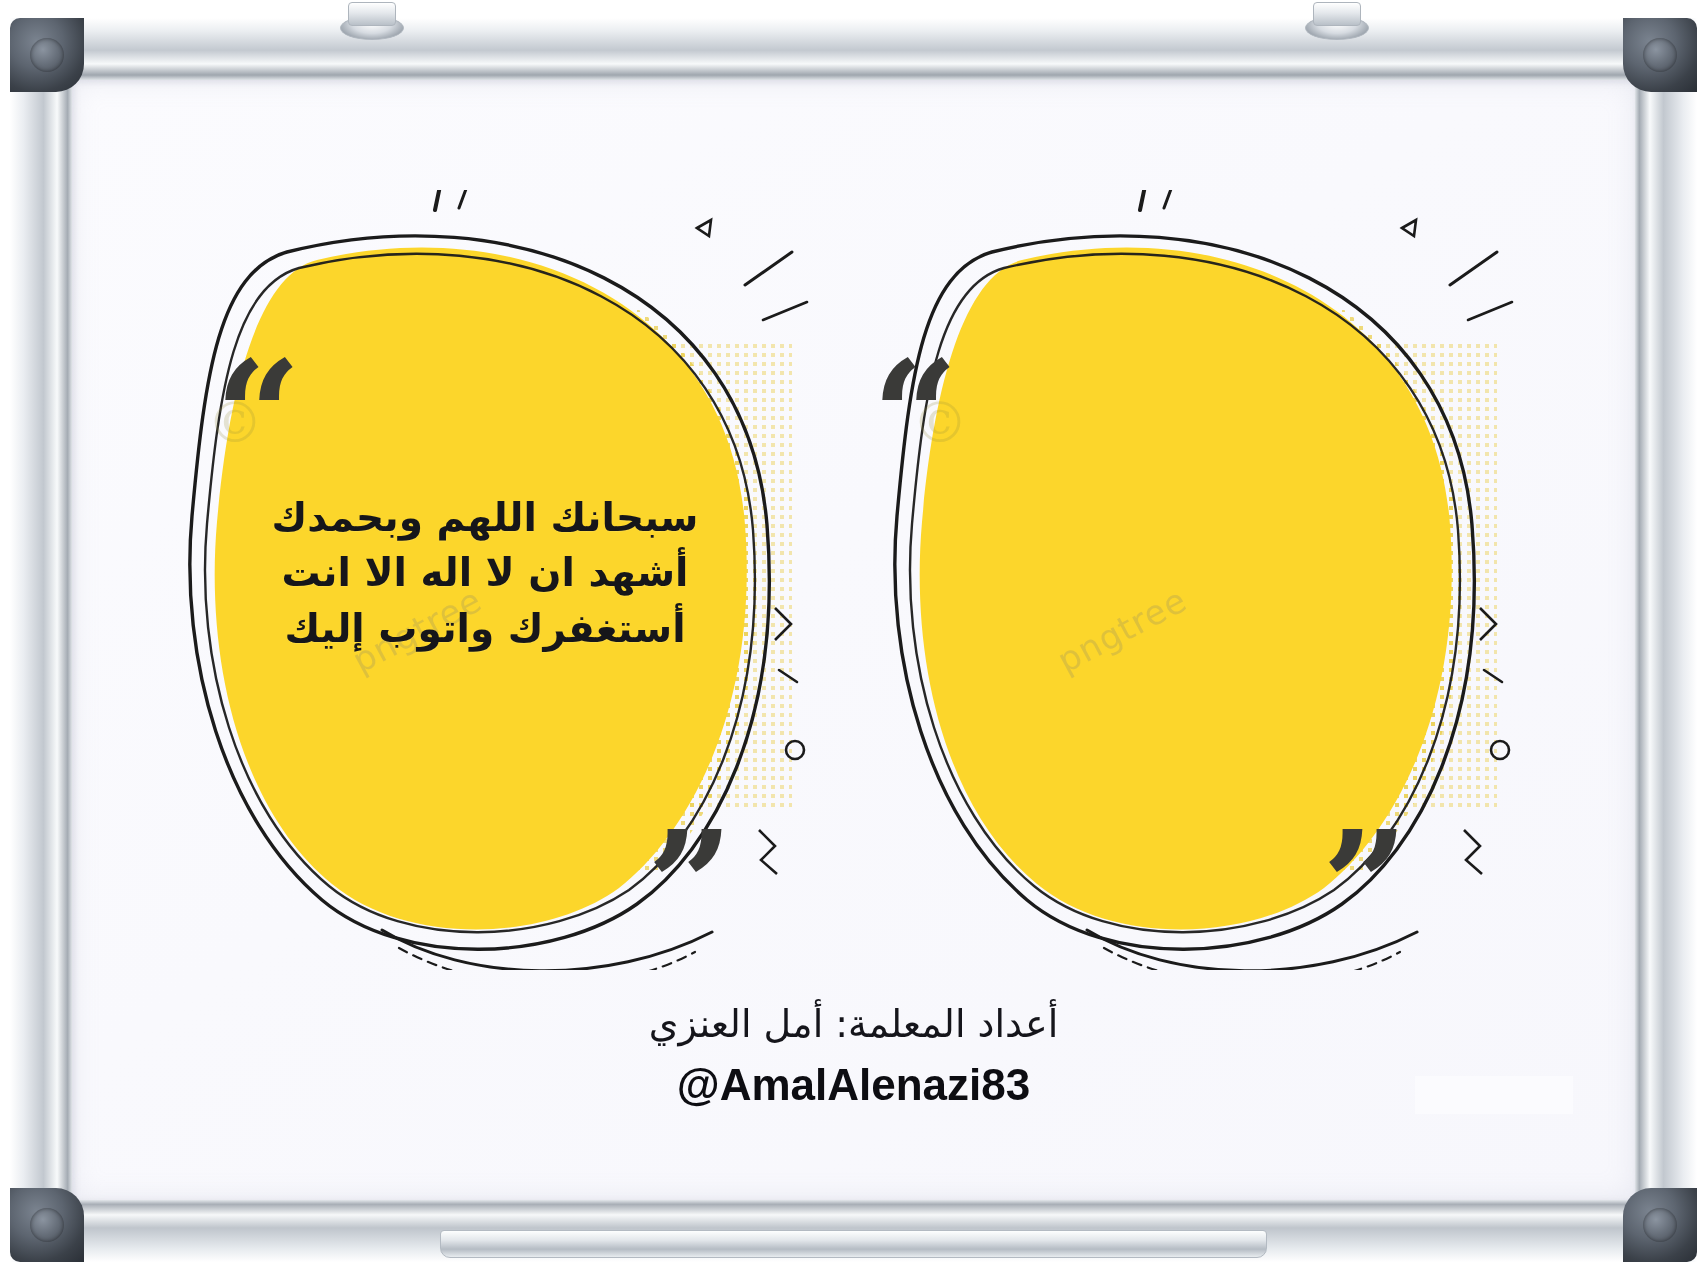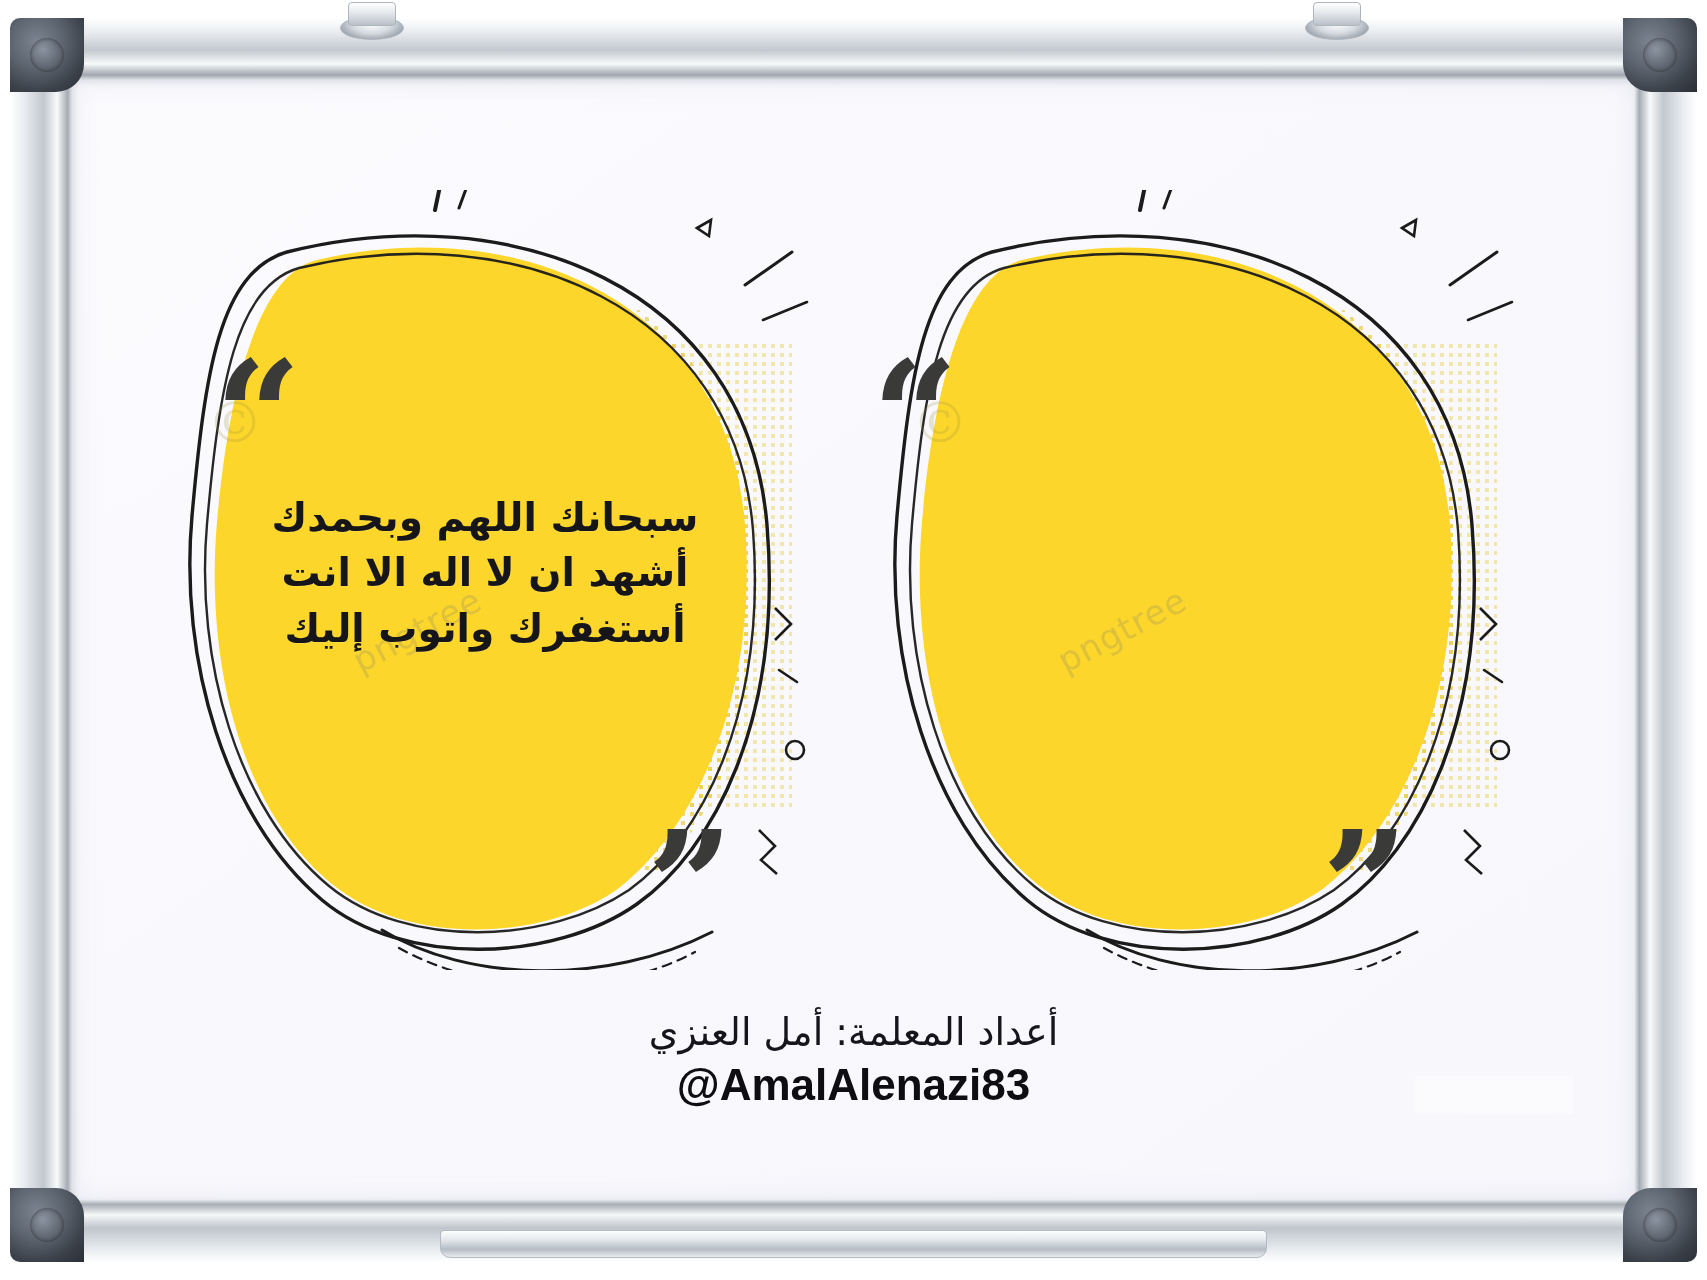--- a/index.html
+++ b/index.html
@@ -145,21 +145,21 @@
   .credits{
     position:absolute;left:0;right:0;bottom:90px;text-align:center;z-index:8;
     direction:rtl;
   }
   .credit-line1{
     font-family:"DejaVu Sans", sans-serif;
     font-weight:normal;font-size:38px;color:#15151b;letter-spacing:0px;
   }
   .credit-line2{
     font-family:"Liberation Sans", sans-serif;
-    font-weight:bold;font-size:44px;color:#0d0d12;margin-top:6px;direction:ltr;
+    font-weight:bold;font-size:44px;color:#0d0d12;margin-top:14px;direction:ltr;
   }
   .credit-badge{
     position:absolute;right:62px;bottom:-4px;width:158px;height:38px;
     background:#fbfbfe;
   }
 </style>
 </head>
 <body>
 
 <div class="board-wrap">

